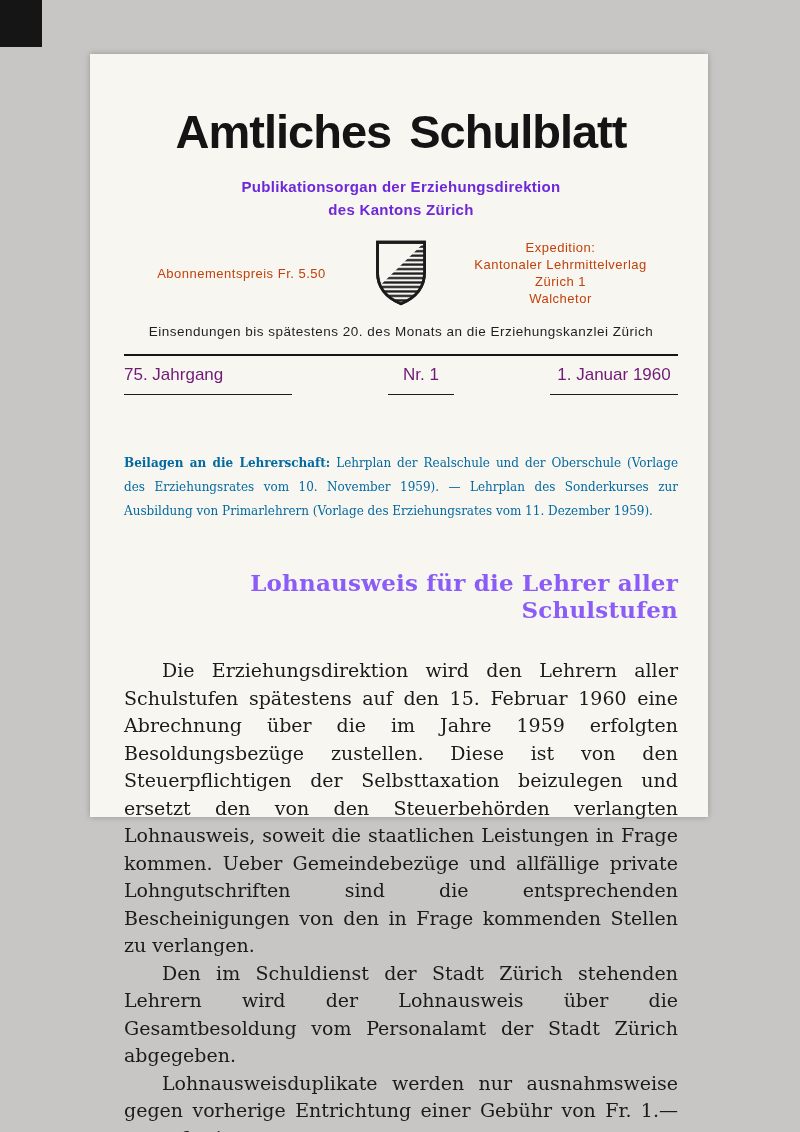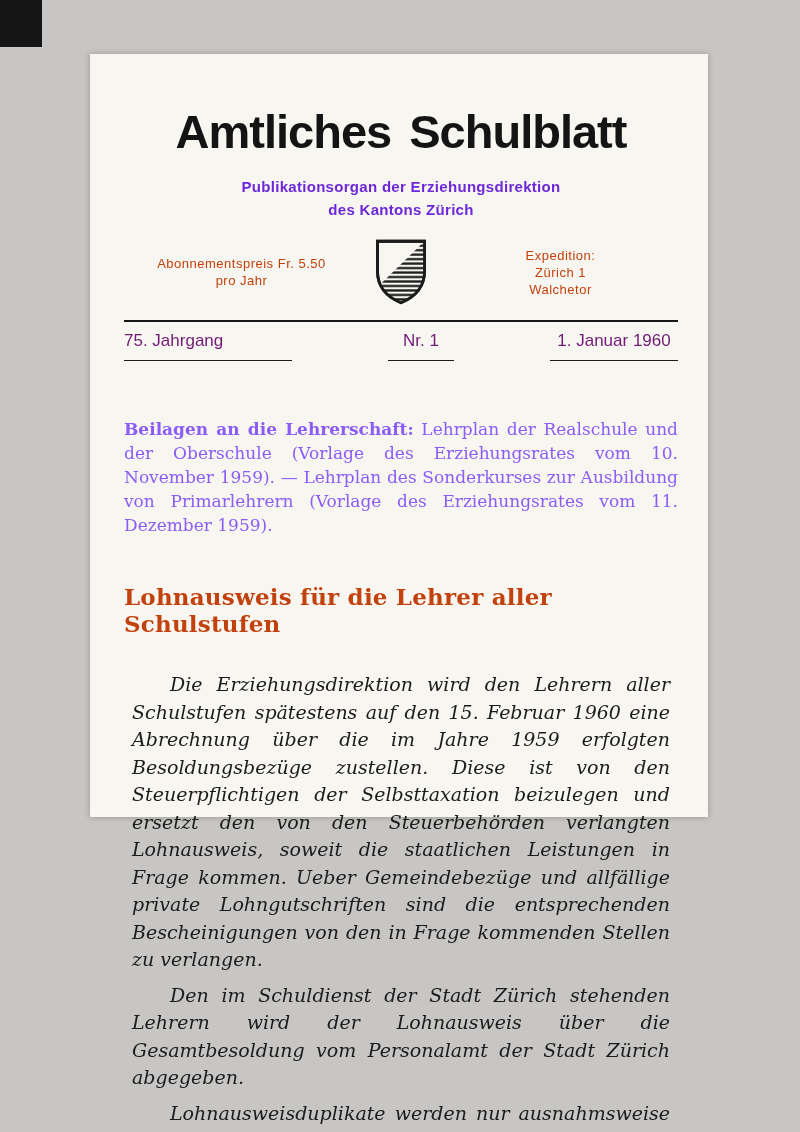--- a/index.html
+++ b/index.html
@@ -88,44 +88,43 @@
     padding-bottom:9px;
     border-bottom:1.5px solid #1b1b1b;
   }
   .issue-volume{min-width:168px;text-align:left;}
   .issue-number{min-width:66px;text-align:center;}
   .issue-date{min-width:128px;text-align:center;}
   
   .beilagen{
     margin:56px 0 0 0;
     font-family:"DejaVu Serif","Liberation Serif",serif;
-    font-size:17px;
+    font-size:12px;
     line-height:24px;
     text-align:justify;
-    color:#8b5cf6;
+    color:#0369a1;
   }
   .beilagen b{font-weight:700;}
   .article-heading{
     margin:46px 0 0 0;
-    text-align:left;
+    text-align:right;
     font-family:"DejaVu Serif","Liberation Serif",serif;
     font-weight:700;
     font-size:23px;
     letter-spacing:0.2px;
-    color:#c2410c;
+    color:#8b5cf6;
   }
   .body-para{
-    margin:8px;
+    margin:0;
     font-family:"DejaVu Serif","Liberation Serif",serif;
     font-size:19px;
     line-height:27.5px;
     text-align:justify;
     text-indent:38px;
     color:#1b1b1b;
-    font-style:italic;
   }
   .body-para.first{margin-top:34px;}
 </style>
 </head>
 <body>
 
 <div class="corner-artifact"></div>
 
 <div class="page">
 
@@ -133,21 +132,20 @@
     <h1 class="masthead-title">Amtliches Schulblatt</h1>
 
     <div class="masthead-subtitle">
       <div>Publikationsorgan der Erziehungsdirektion</div>
       <div>des Kantons Zürich</div>
     </div>
 
     <div class="info-row">
       <div class="info-col">
         <div>Abonnementspreis Fr. 5.50</div>
-        <div>pro Jahr</div>
       </div>
 
       <div class="emblem-wrap">
         <svg width="56" height="66" viewBox="0 0 100 118" aria-hidden="true">
           <defs>
             <pattern id="azure-hatch" width="100" height="8" patternUnits="userSpaceOnUse">
               <rect x="0" y="0" width="100" height="8" fill="#f8f6f1"></rect>
               <rect x="0" y="2" width="100" height="4" fill="#1b1b1b"></rect>
             </pattern>
             <clipPath id="shield-clip">
@@ -155,25 +153,27 @@
             </clipPath>
           </defs>
           <path d="M8,4 L92,4 L92,58 Q92,96 50,114 Q8,96 8,58 Z" fill="#f8f6f1" stroke="#1b1b1b" stroke-width="5"></path>
           <polygon points="92,4 92,118 0,118 0,92 8,86" fill="url(#azure-hatch)" clip-path="url(#shield-clip)"></polygon>
           <path d="M8,4 L92,4 L92,58 Q92,96 50,114 Q8,96 8,58 Z" fill="none" stroke="#1b1b1b" stroke-width="5"></path>
         </svg>
       </div>
 
       <div class="info-col">
         <div>Expedition:</div>
+        <div>Kantonaler Lehrmittelverlag</div>
         <div>Zürich 1</div>
         <div>Walchetor</div>
       </div>
     </div>
 
+    <div class="submission-note">Einsendungen bis spätestens 20. des Monats an die Erziehungskanzlei Zürich</div>
 
     <hr class="rule">
 
     <div class="issue-row">
       <span class="issue-item issue-volume">75. Jahrgang</span>
       <span class="issue-item issue-number">Nr. 1</span>
       <span class="issue-item issue-date">1. Januar 1960</span>
     </div>
   </header>
 

